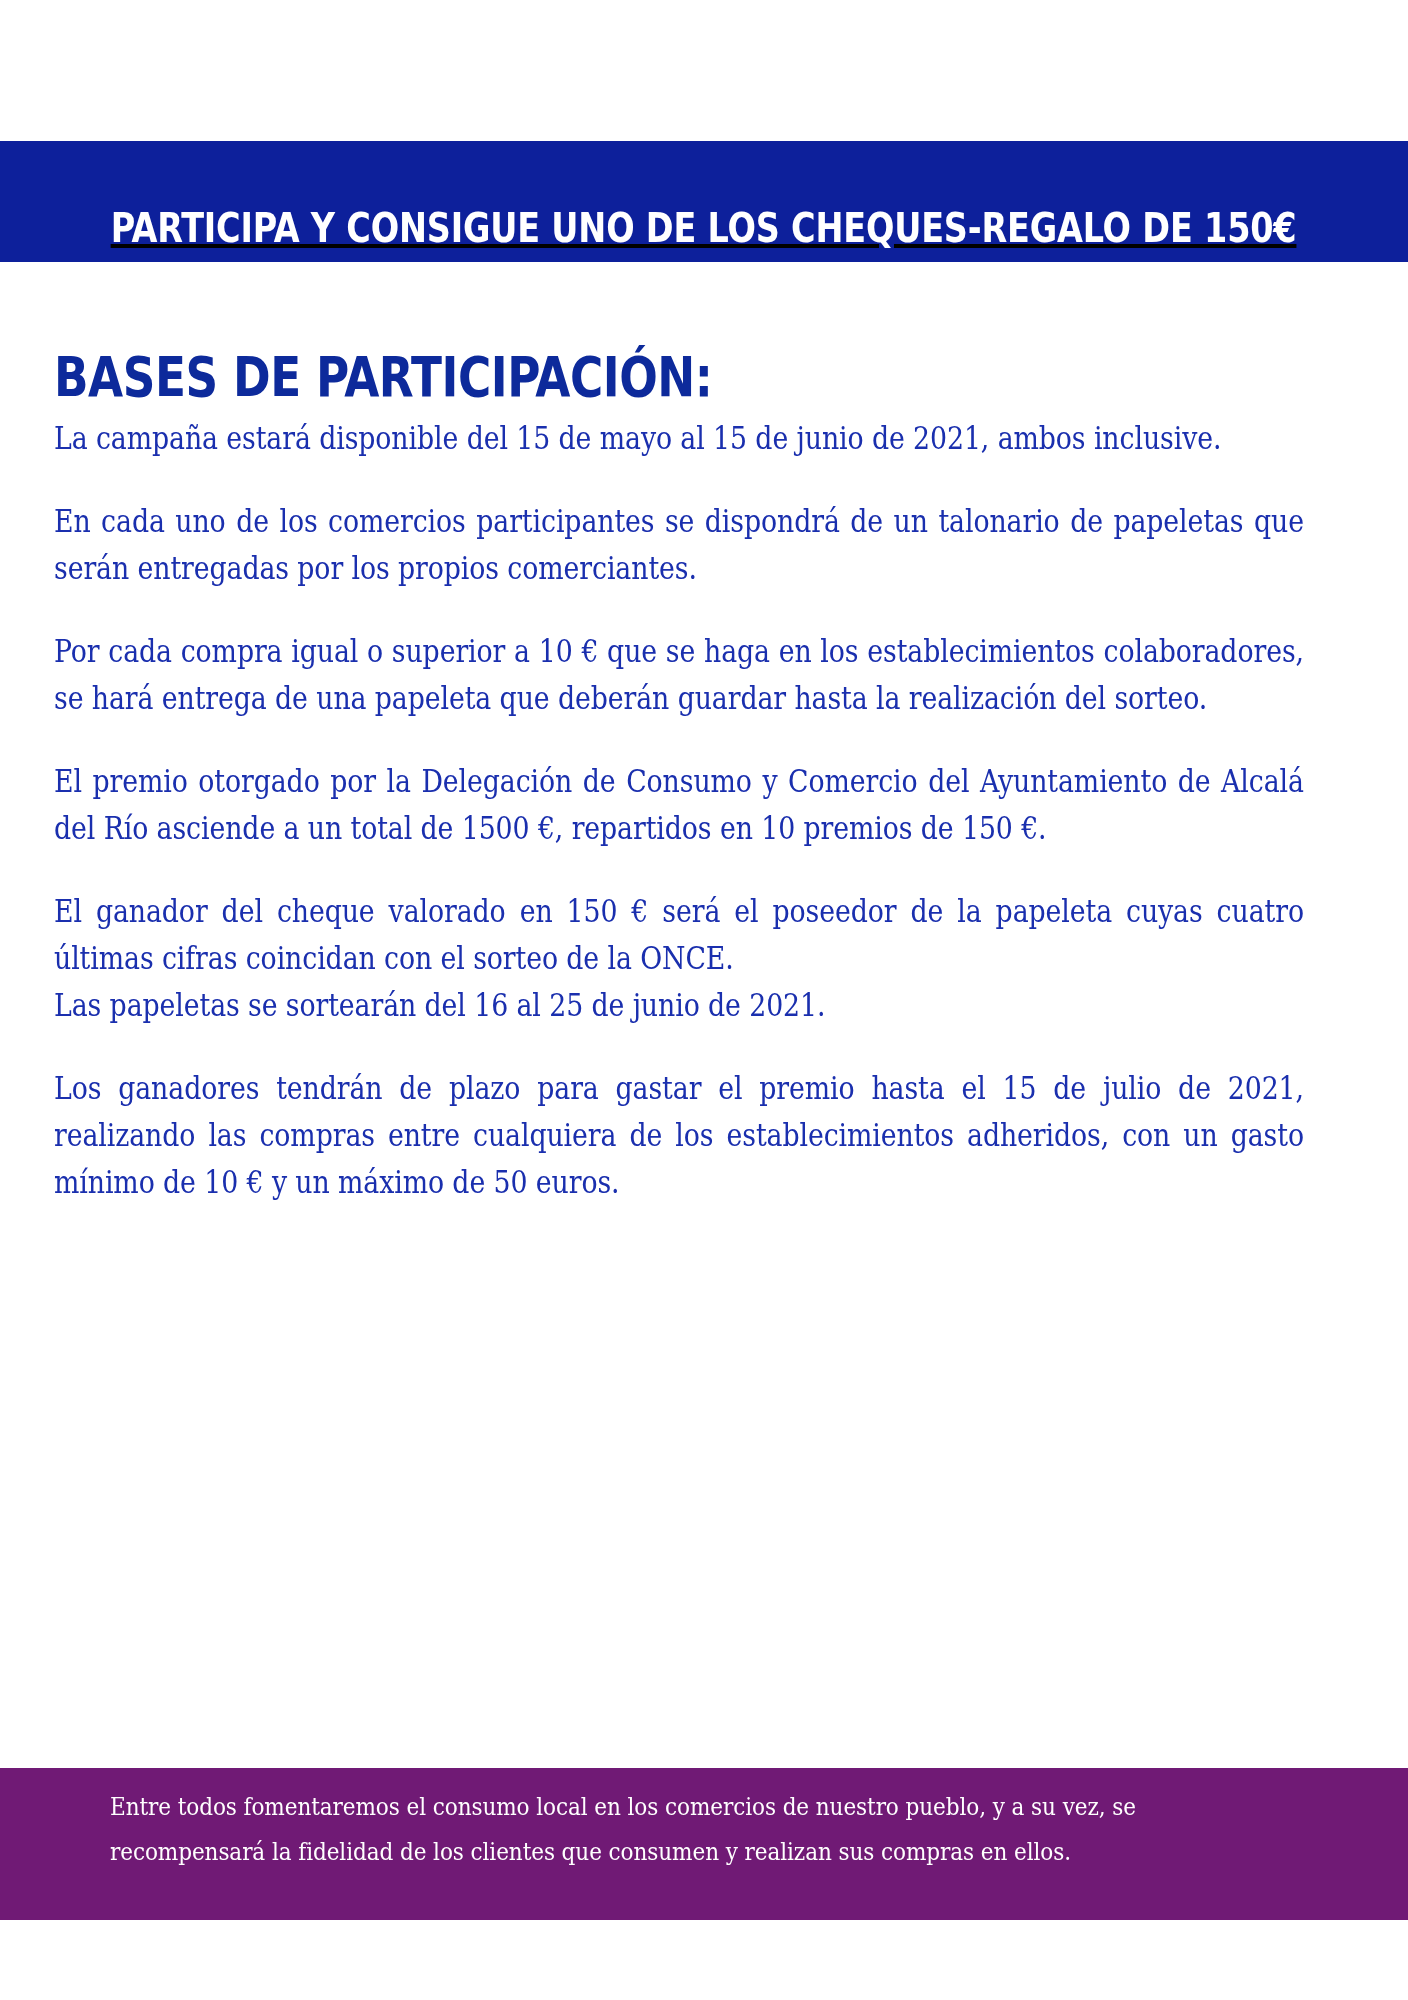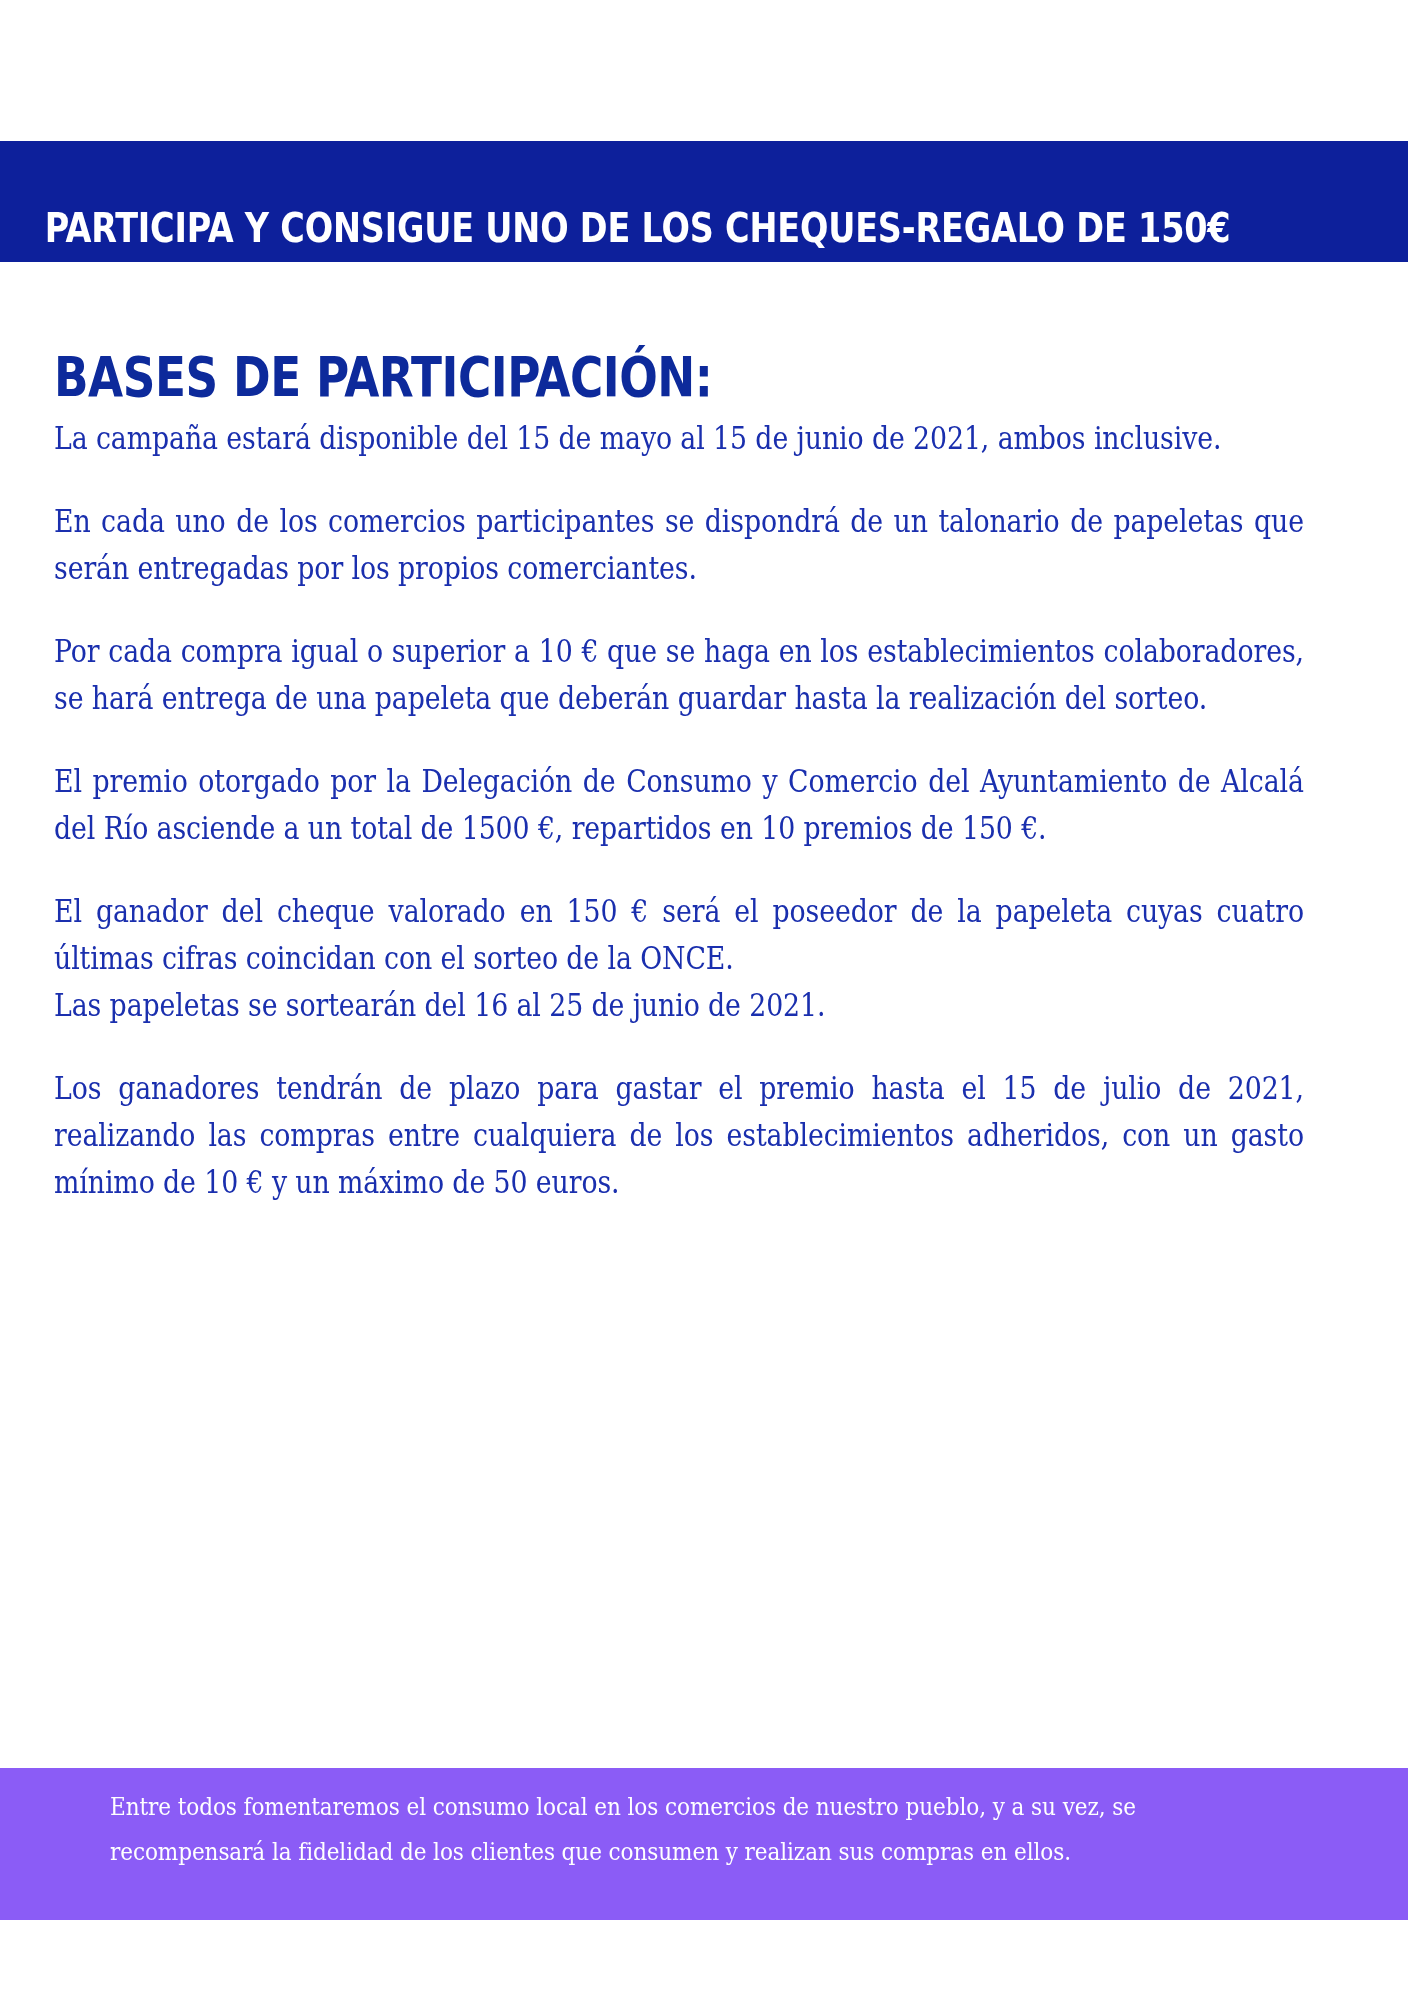--- a/index.html
+++ b/index.html
@@ -26,23 +26,24 @@
   
   .top-banner {
     position: absolute;
     left: 0;
     top: 141px;
     width: 1408px;
     height: 121px;
     background: #0d209b;
     display: flex;
     align-items: flex-end;
-    justify-content: flex-start;
+    justify-content: center;
     box-sizing: border-box;
     padding: 0 0 14px 0;
+    text-decoration: underline;
   }
   .top-banner-title {
     color: #ffffff;
     font-family: "Liberation Sans Narrow", "DejaVu Sans Condensed", "Liberation Sans", sans-serif;
     font-weight: bold;
     font-size: 40px;
     line-height: 1.0;
     letter-spacing: -0.2px;
     white-space: nowrap;
     transform: scaleX(0.93);
@@ -93,21 +94,21 @@
     text-align: left;
   }
 
   
   .bottom-banner {
     position: absolute;
     left: 0;
     top: 1768px;
     width: 1408px;
     height: 152px;
-    background: #8b5cf6;
+    background: #701a75;
     box-sizing: border-box;
     padding: 16px 0 0 110px;
   }
   .bottom-banner-text {
     color: #ffffff;
     font-family: "DejaVu Serif Condensed", "Liberation Serif", serif;
     font-size: 25px;
     line-height: 45px;
     width: 1130px;
     margin: 0;

